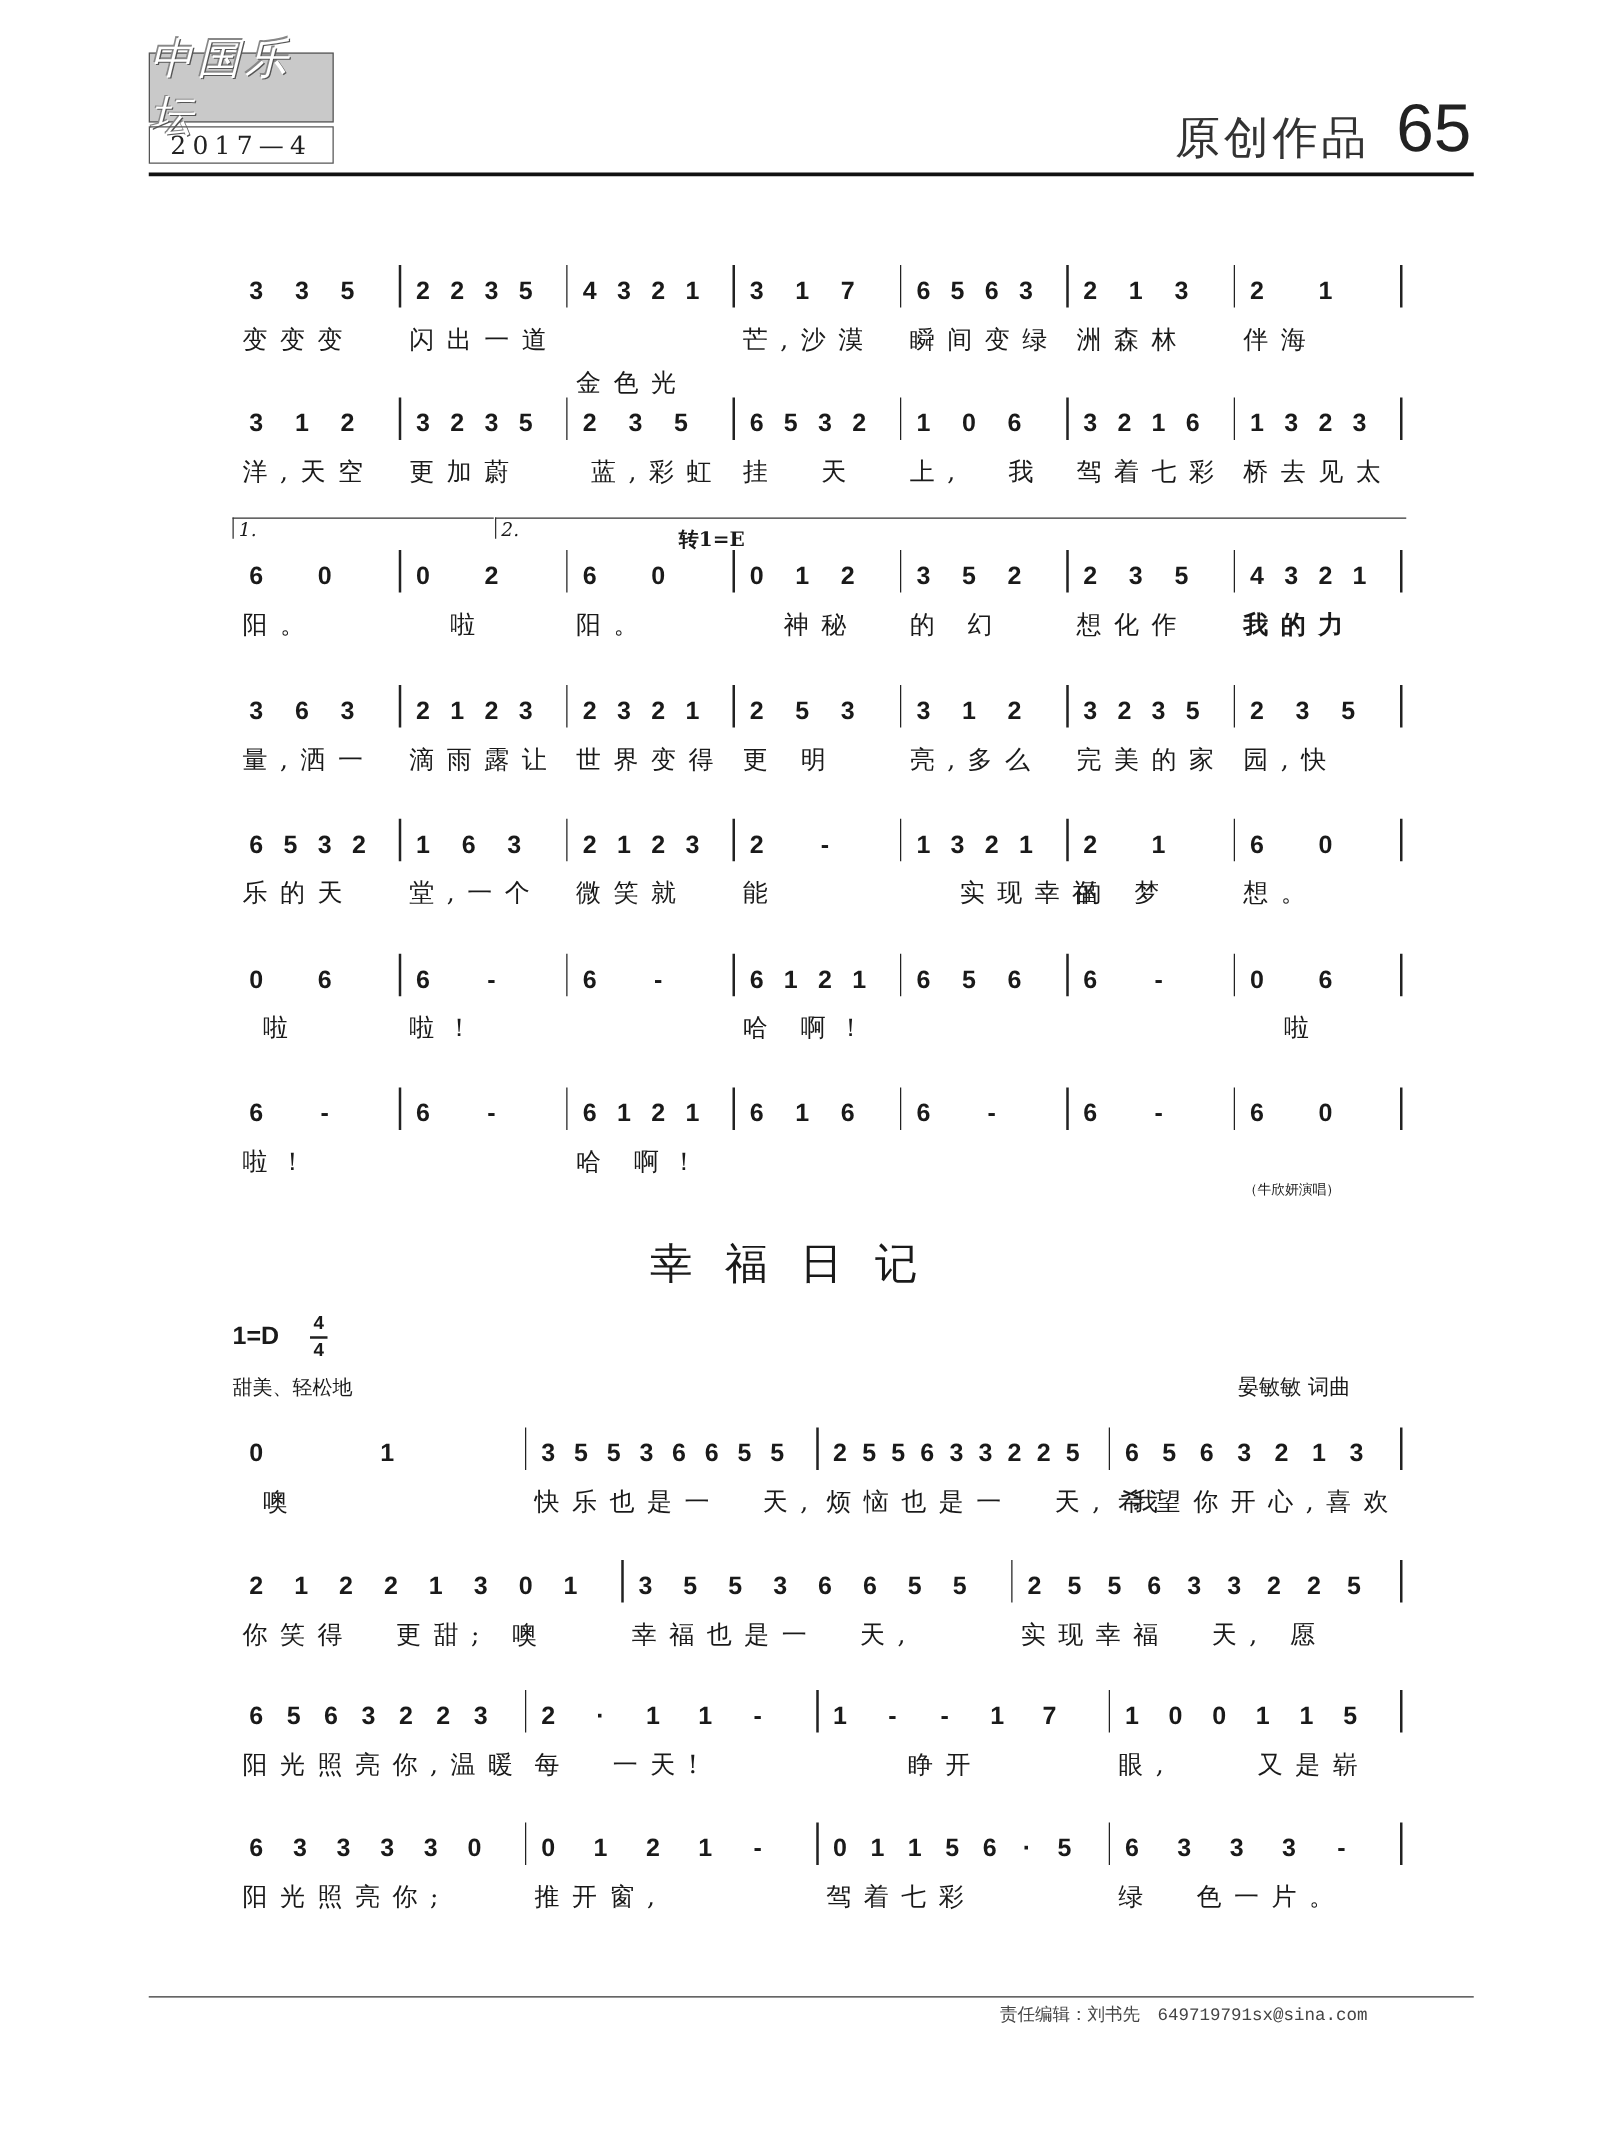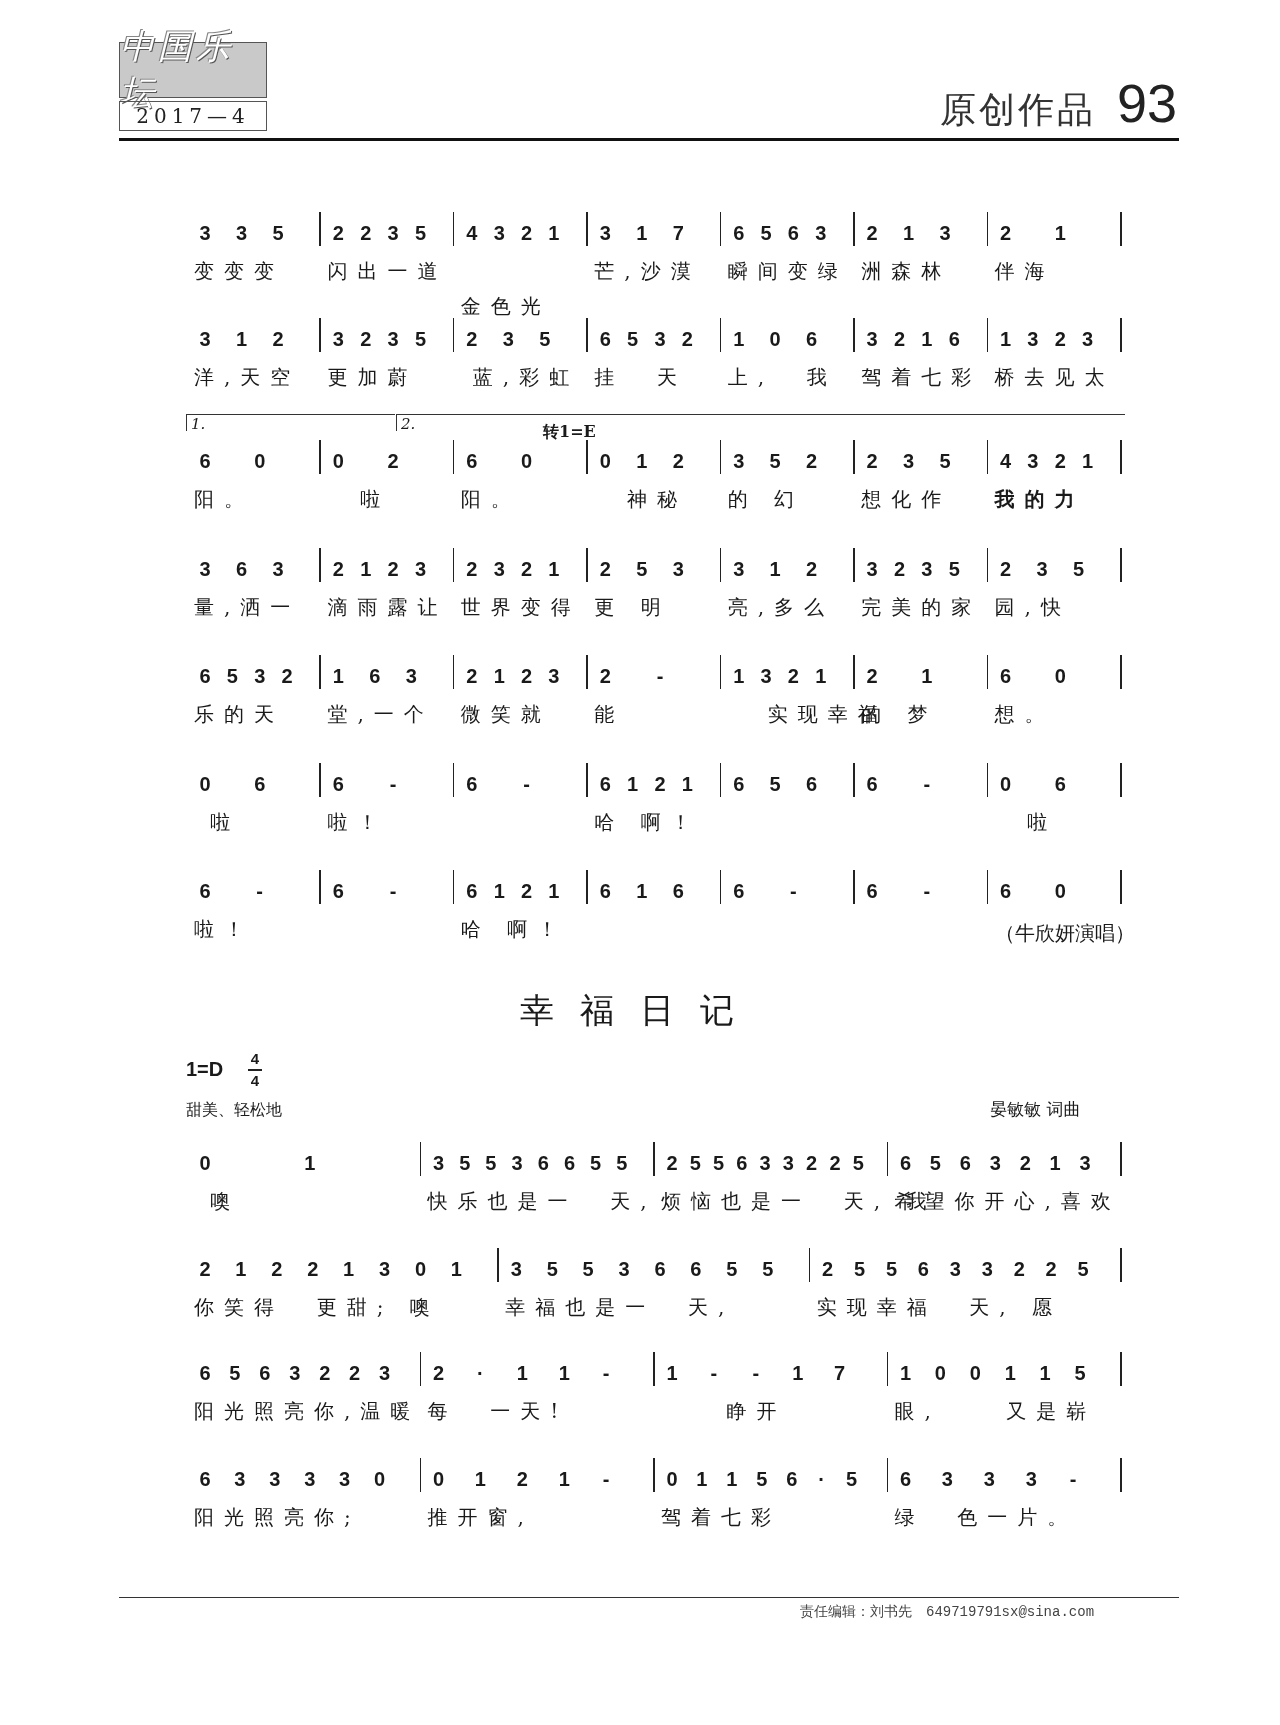--- a/index.html
+++ b/index.html
@@ -19,31 +19,31 @@
   .m{position:absolute;top:0;height:44px;}
   .bar{position:absolute;width:1.5px;background:#222;top:0;height:34px;}
   .note{position:absolute;top:10px;font-family:"Liberation Sans",sans-serif;font-weight:bold;font-size:20px;line-height:22px;width:14px;text-align:center;}
   .lyr{position:absolute;top:46px;font-family:"DejaVu Serif",serif;font-size:20px;letter-spacing:10px;white-space:pre;}
   .title{position:absolute;left:0;width:1280px;top:988px;text-align:center;font-family:"DejaVu Serif",serif;font-size:34px;letter-spacing:26px;}
   .key{position:absolute;left:186px;top:1058px;font-family:"Liberation Sans",sans-serif;font-size:20px;font-weight:bold;}
   .frac{position:absolute;left:248px;top:1050px;font-family:"Liberation Sans",sans-serif;font-weight:bold;font-size:15px;line-height:18px;text-align:center;width:14px;}
   .frac .ln{height:1.5px;background:#222;margin:1px 0;}
   .tempo{position:absolute;left:186px;top:1100px;font-size:16px;}
   .author{position:absolute;left:990px;top:1098px;font-size:17px;}
-  .singer{position:absolute;left:995px;top:920px;font-size:20px;font-family:Liberation Serif, serif;}
+  .singer{position:absolute;left:995px;top:944px;font-size:11px;font-family:Liberation Serif, serif;}
   .mod{position:absolute;left:543px;top:422px;font-family:"DejaVu Serif",serif;font-size:16px;font-weight:bold;}
   .volta{position:absolute;border-left:1.5px solid #333;border-top:1.5px solid #333;height:16px;font-family:"DejaVu Serif",serif;font-style:italic;font-size:15px;padding-left:4px;}
 </style>
 </head>
 <body>
 
 <div class="hdr-logo">中国乐坛</div>
 <div class="hdr-issue">2017—4</div>
 <div class="hdr-section">原创作品</div>
-<div class="hdr-page">93</div>
+<div class="hdr-page">65</div>
 <div class="hdr-rule"></div>
 
 <div id="song1">
     <div class="sys" style="top: 212px;">
       <div class="m" style="left: 186px; width: 133.429px;">
         <span class="note" style="left: 12px;">3</span>
         <span class="note" style="left: 48.4762px;">3</span>
         <span class="note" style="left: 84.9524px;">5</span>
         <span class="lyr" style="left: 8px;">变变变</span>
       </div>

